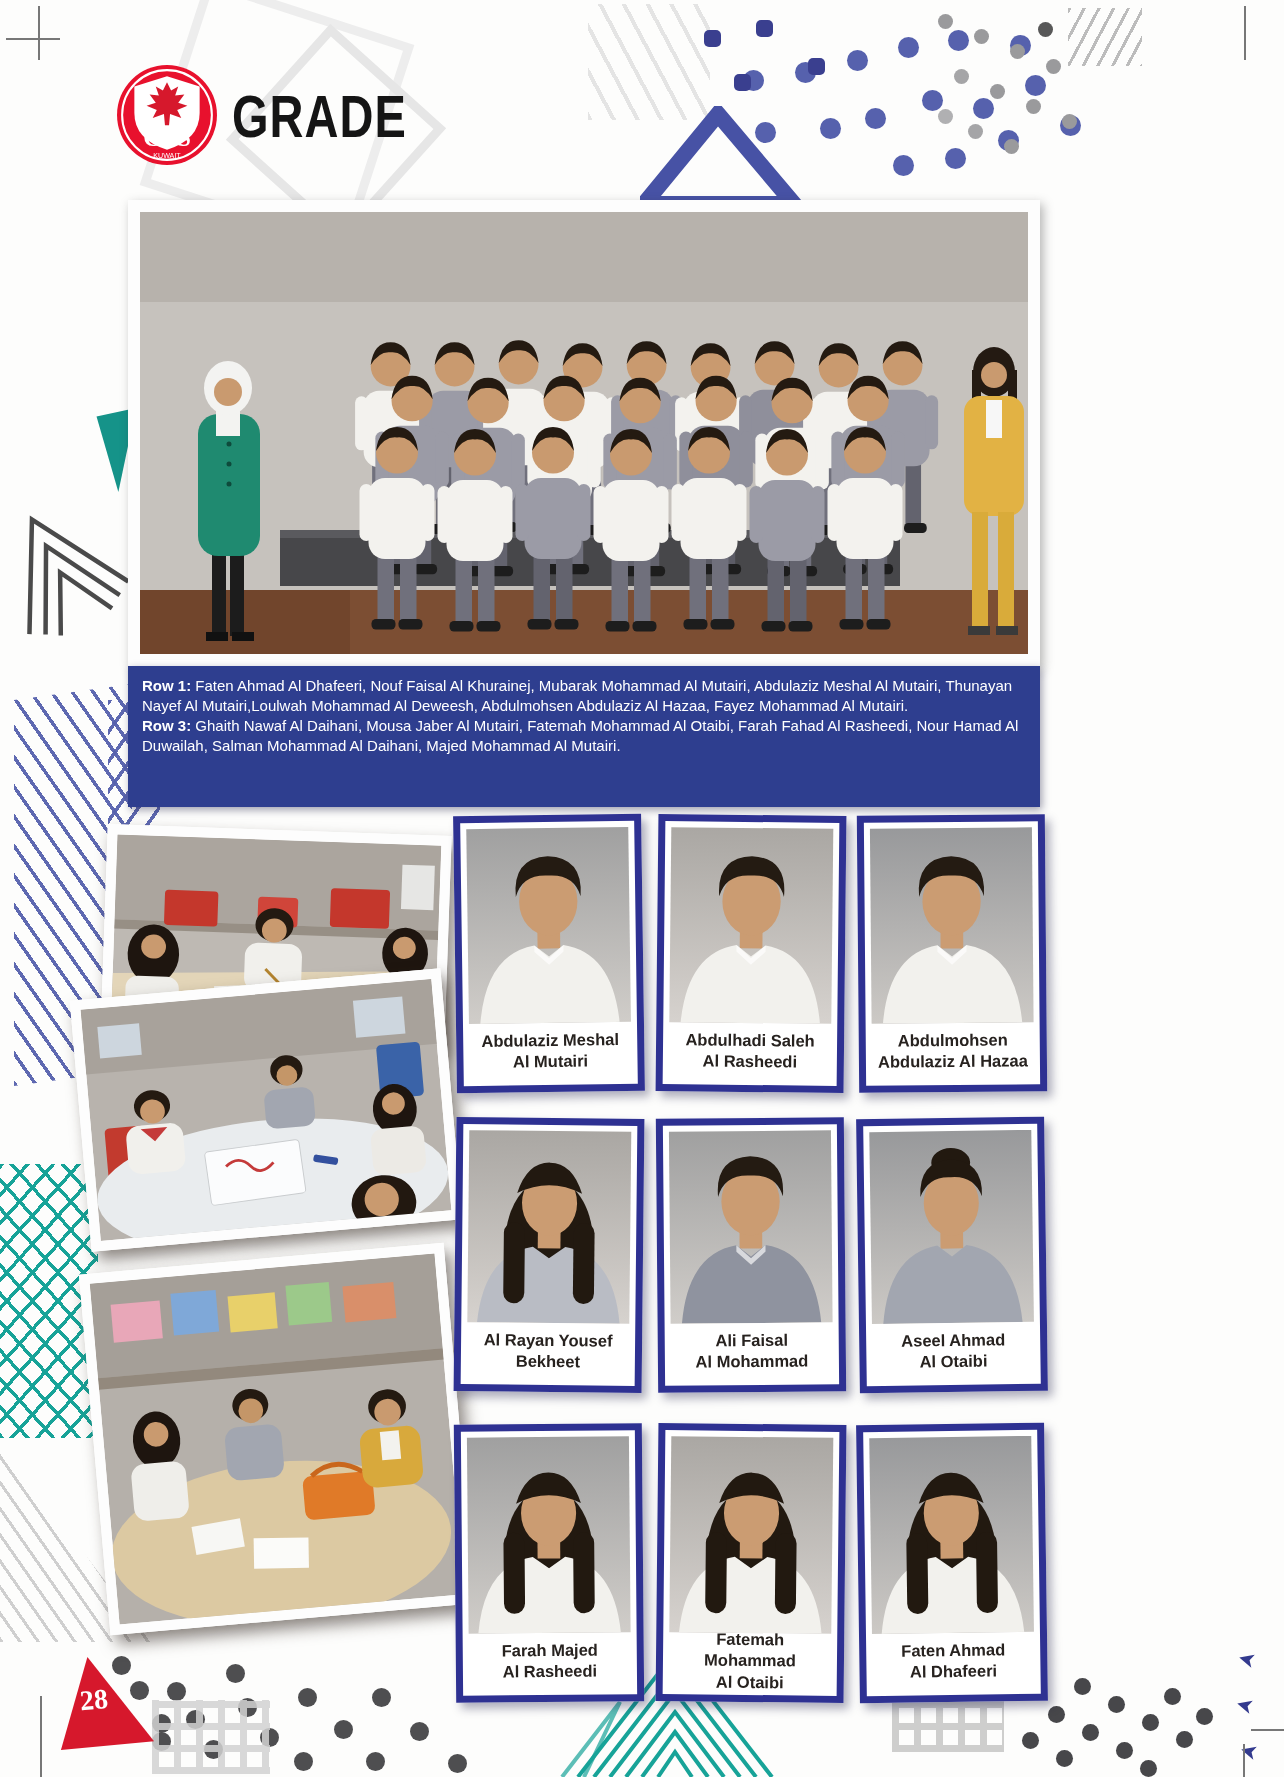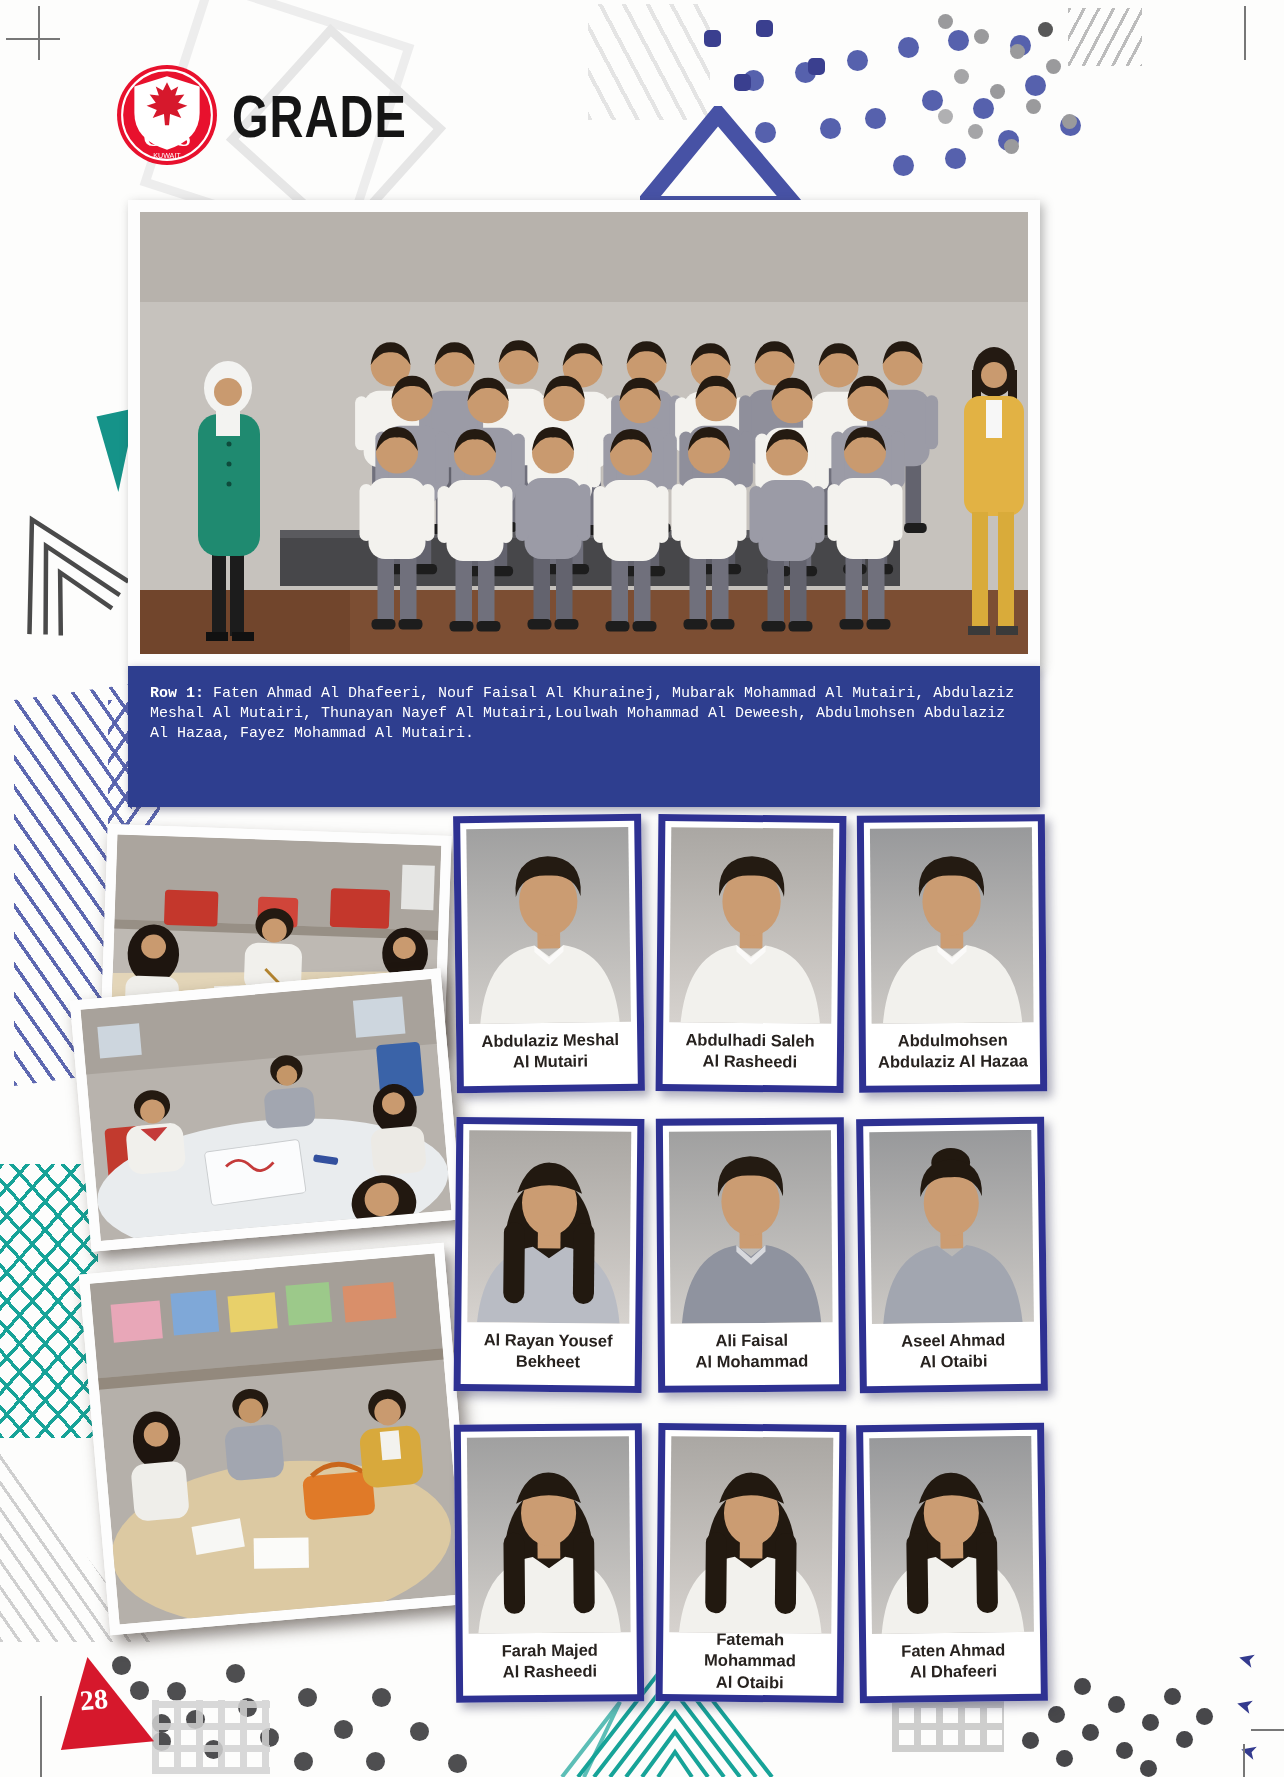--- a/index.html
+++ b/index.html
@@ -71,21 +71,21 @@
     transform:scaleY(1.25);transform-origin:top;}
   .grade-value{left:356px;top:62px;z-index:2;font-family:"Liberation Serif",serif;font-weight:bold;
     font-size:88px;color:#2b3087;letter-spacing:-1px;}
 
   
   .class-photo{left:128px;top:200px;width:912px;height:466px;z-index:2;background:#fff;border:12px solid #fdfdfd;
     box-shadow:3px 4px 10px rgba(40,40,40,.35);}
   .class-photo svg{display:block;width:100%;height:100%;}
   .caption-box{left:128px;top:666px;width:912px;height:141px;z-index:2;background:var(--c-caption,#2e3e8f);
     color:#fff;padding:10px 14px;font-size:15px;line-height:1.34;box-shadow:2px 3px 8px rgba(20,20,60,.4);}
-  .caption-box p{margin:8px;font-family:Liberation Mono, monospace;}
+  .caption-box p{margin:0;}
   .caption-box b{font-weight:bold;}
 
   
   .candid{z-index:2;background:#fff;border:10px solid #fdfdfd;box-shadow:6px 9px 16px rgba(45,35,28,.55);}
   .candid svg{display:block;width:100%;height:100%;}
   .candid1{left:104px;top:830px;width:344px;height:214px;transform:rotate(2deg);}
   .candid2{left:80px;top:984px;width:372px;height:252px;transform:rotate(-5deg);}
   .candid3{left:94px;top:1258px;width:366px;height:362px;transform:rotate(-5deg);}
 
   
@@ -269,20 +269,21 @@
         <rect x="832" y="300" width="16" height="118" fill="#d9ab3a"></rect>
         <rect x="858" y="300" width="16" height="118" fill="#d9ab3a"></rect>
         <rect x="828" y="414" width="22" height="9" fill="#3a3a3a"></rect>
         <rect x="856" y="414" width="22" height="9" fill="#3a3a3a"></rect>
       </g>
     </svg>
   </div>
 
   <div class="abs caption-box">
     <p><b>Row 1:</b> <span>Faten Ahmad Al Dhafeeri, Nouf Faisal Al Khurainej, Mubarak Mohammad Al Mutairi, Abdulaziz Meshal Al Mutairi, Thunayan Nayef Al Mutairi,Loulwah Mohammad Al Deweesh, Abdulmohsen Abdulaziz Al Hazaa, Fayez Mohammad Al Mutairi.</span></p>
+    <p><b>Row 3:</b> <span>Ghaith Nawaf Al Daihani, Mousa Jaber Al Mutairi, Fatemah Mohammad Al Otaibi, Farah Fahad Al Rasheedi, Nour Hamad Al Duwailah, Salman Mohammad Al Daihani, Majed Mohammad Al Mutairi.</span></p>
   </div>
 
   <div class="abs candid candid1">
     <svg viewBox="0 0 340 210" preserveAspectRatio="none">
       <rect width="340" height="210" fill="#beb9b3"></rect>
       <rect width="340" height="92" fill="#aba59e"></rect>
       <rect y="92" width="340" height="10" fill="#978f85"></rect>
       <rect x="52" y="58" width="56" height="38" rx="4" fill="#c4372c"></rect>
       <rect x="226" y="50" width="62" height="42" rx="4" fill="#c4372c"></rect>
       <rect x="150" y="62" width="42" height="32" rx="4" fill="#d0453a"></rect>

